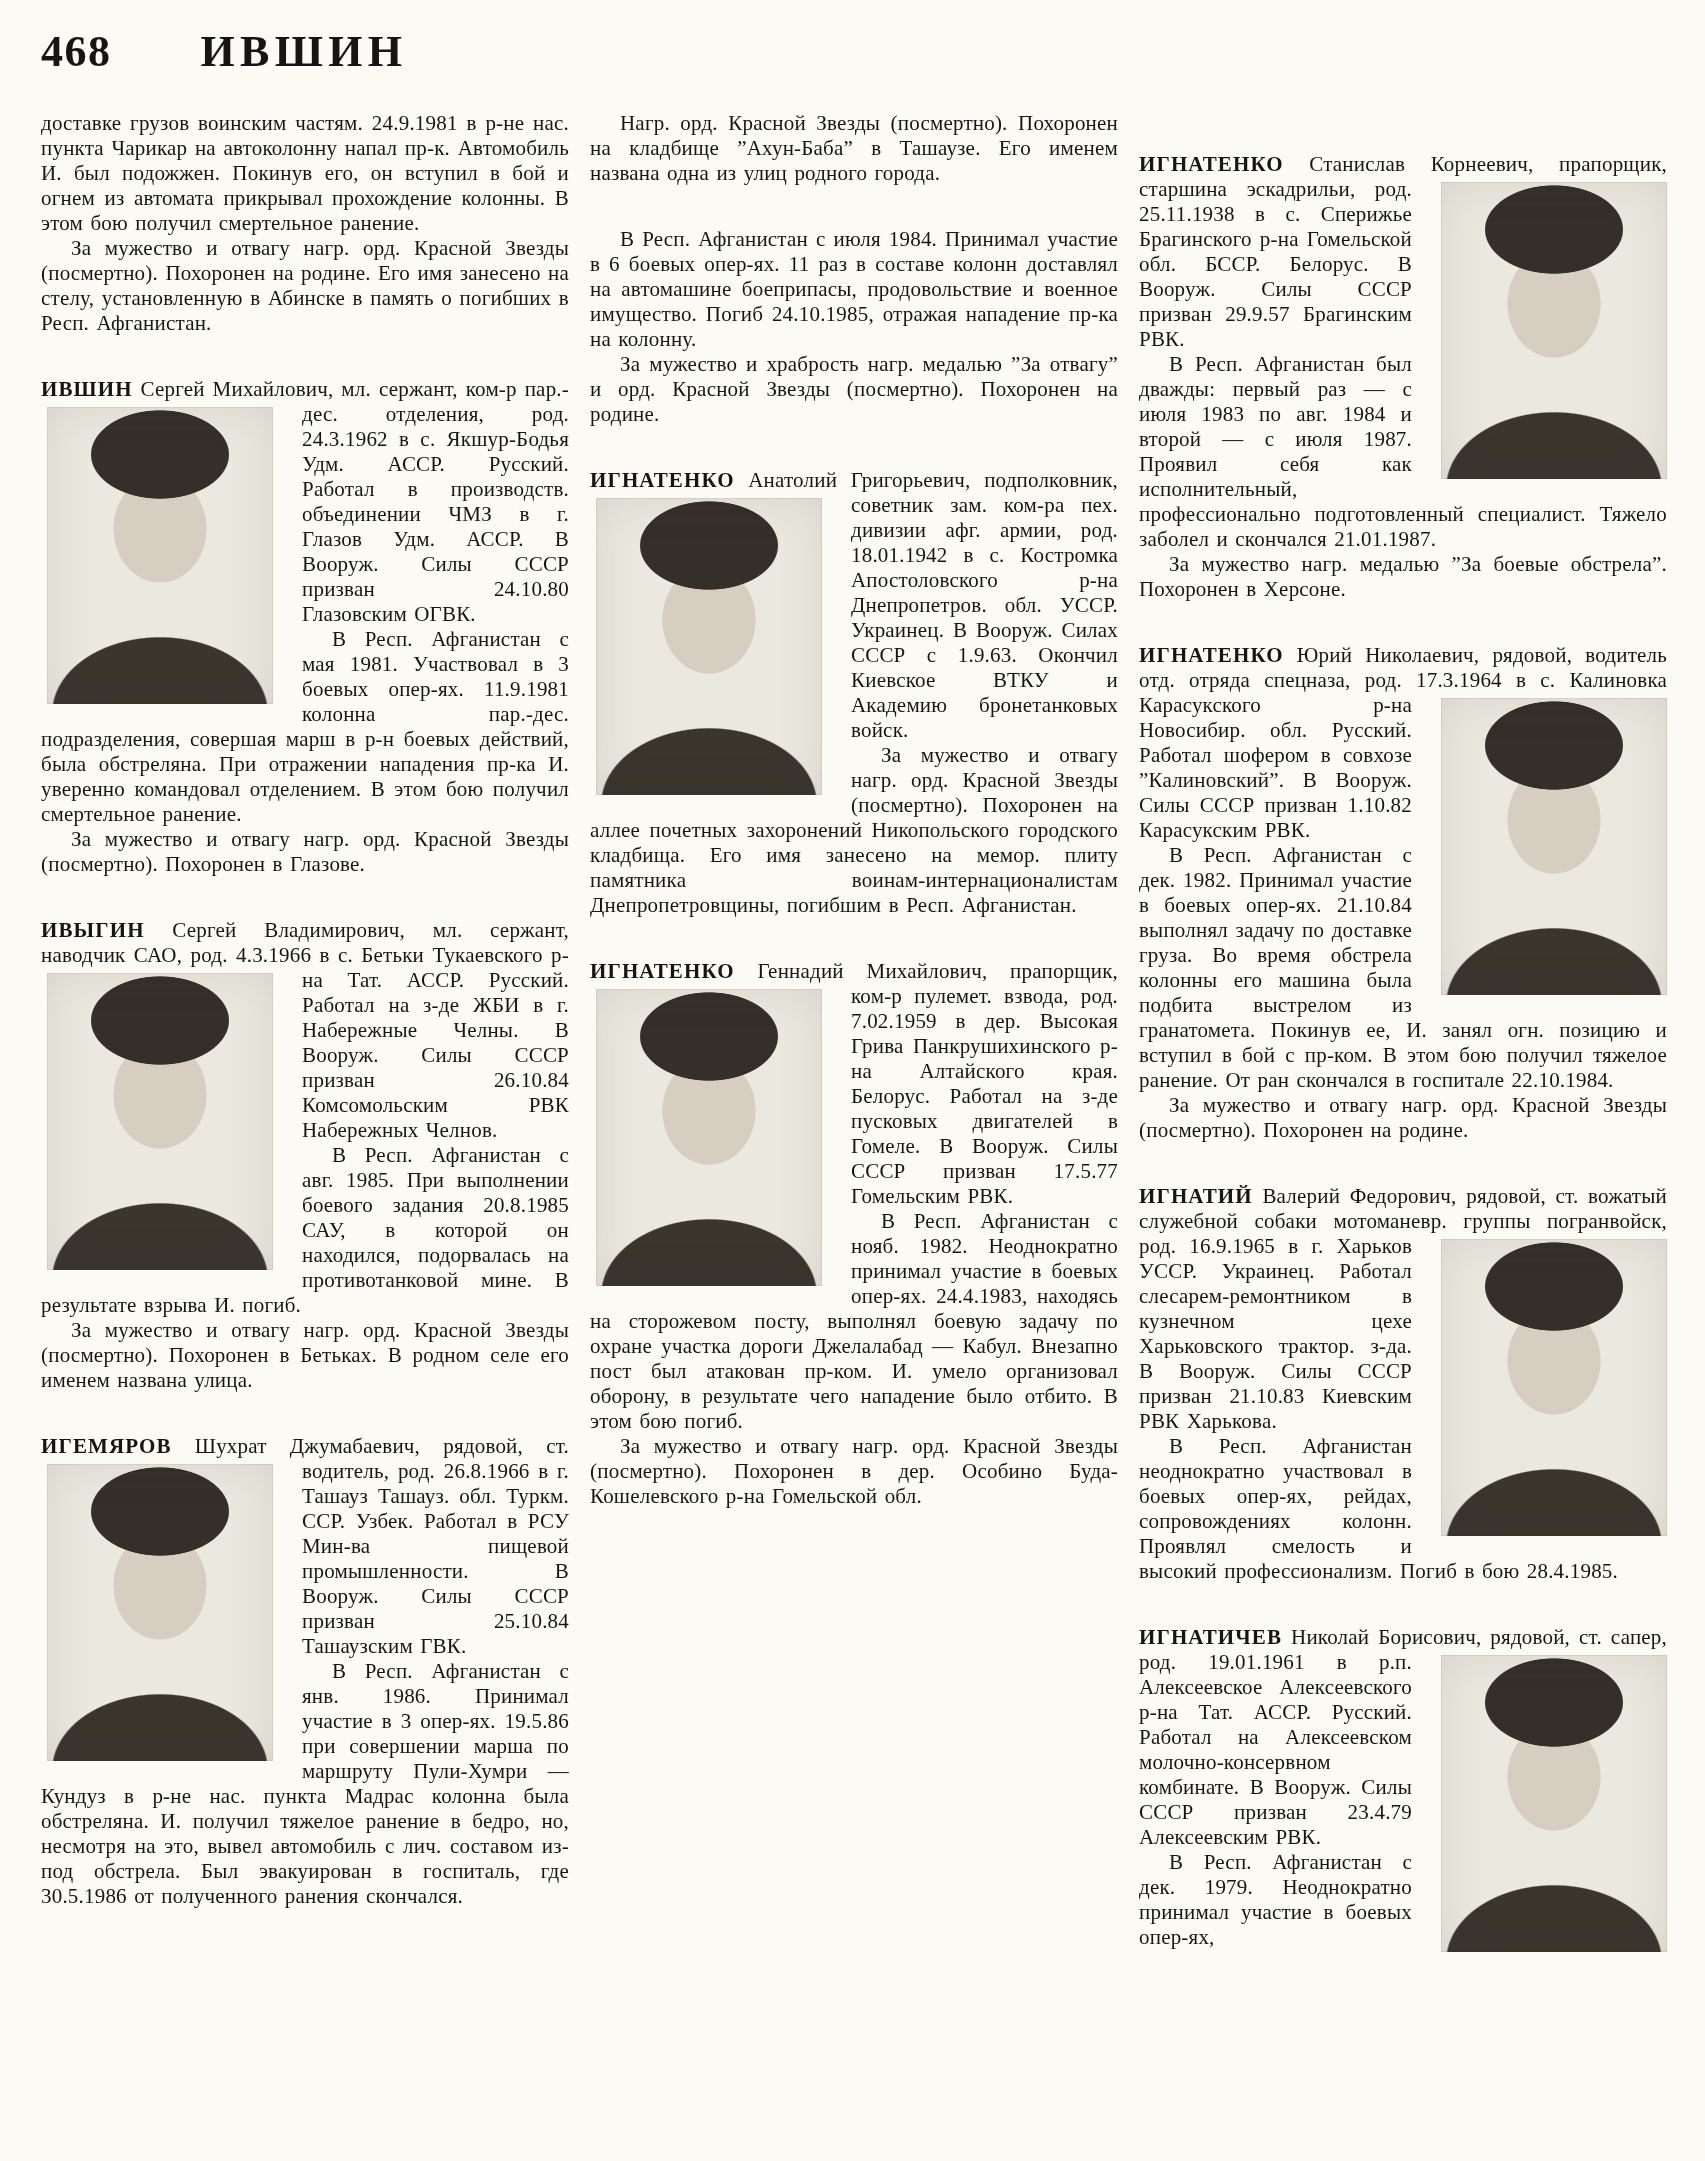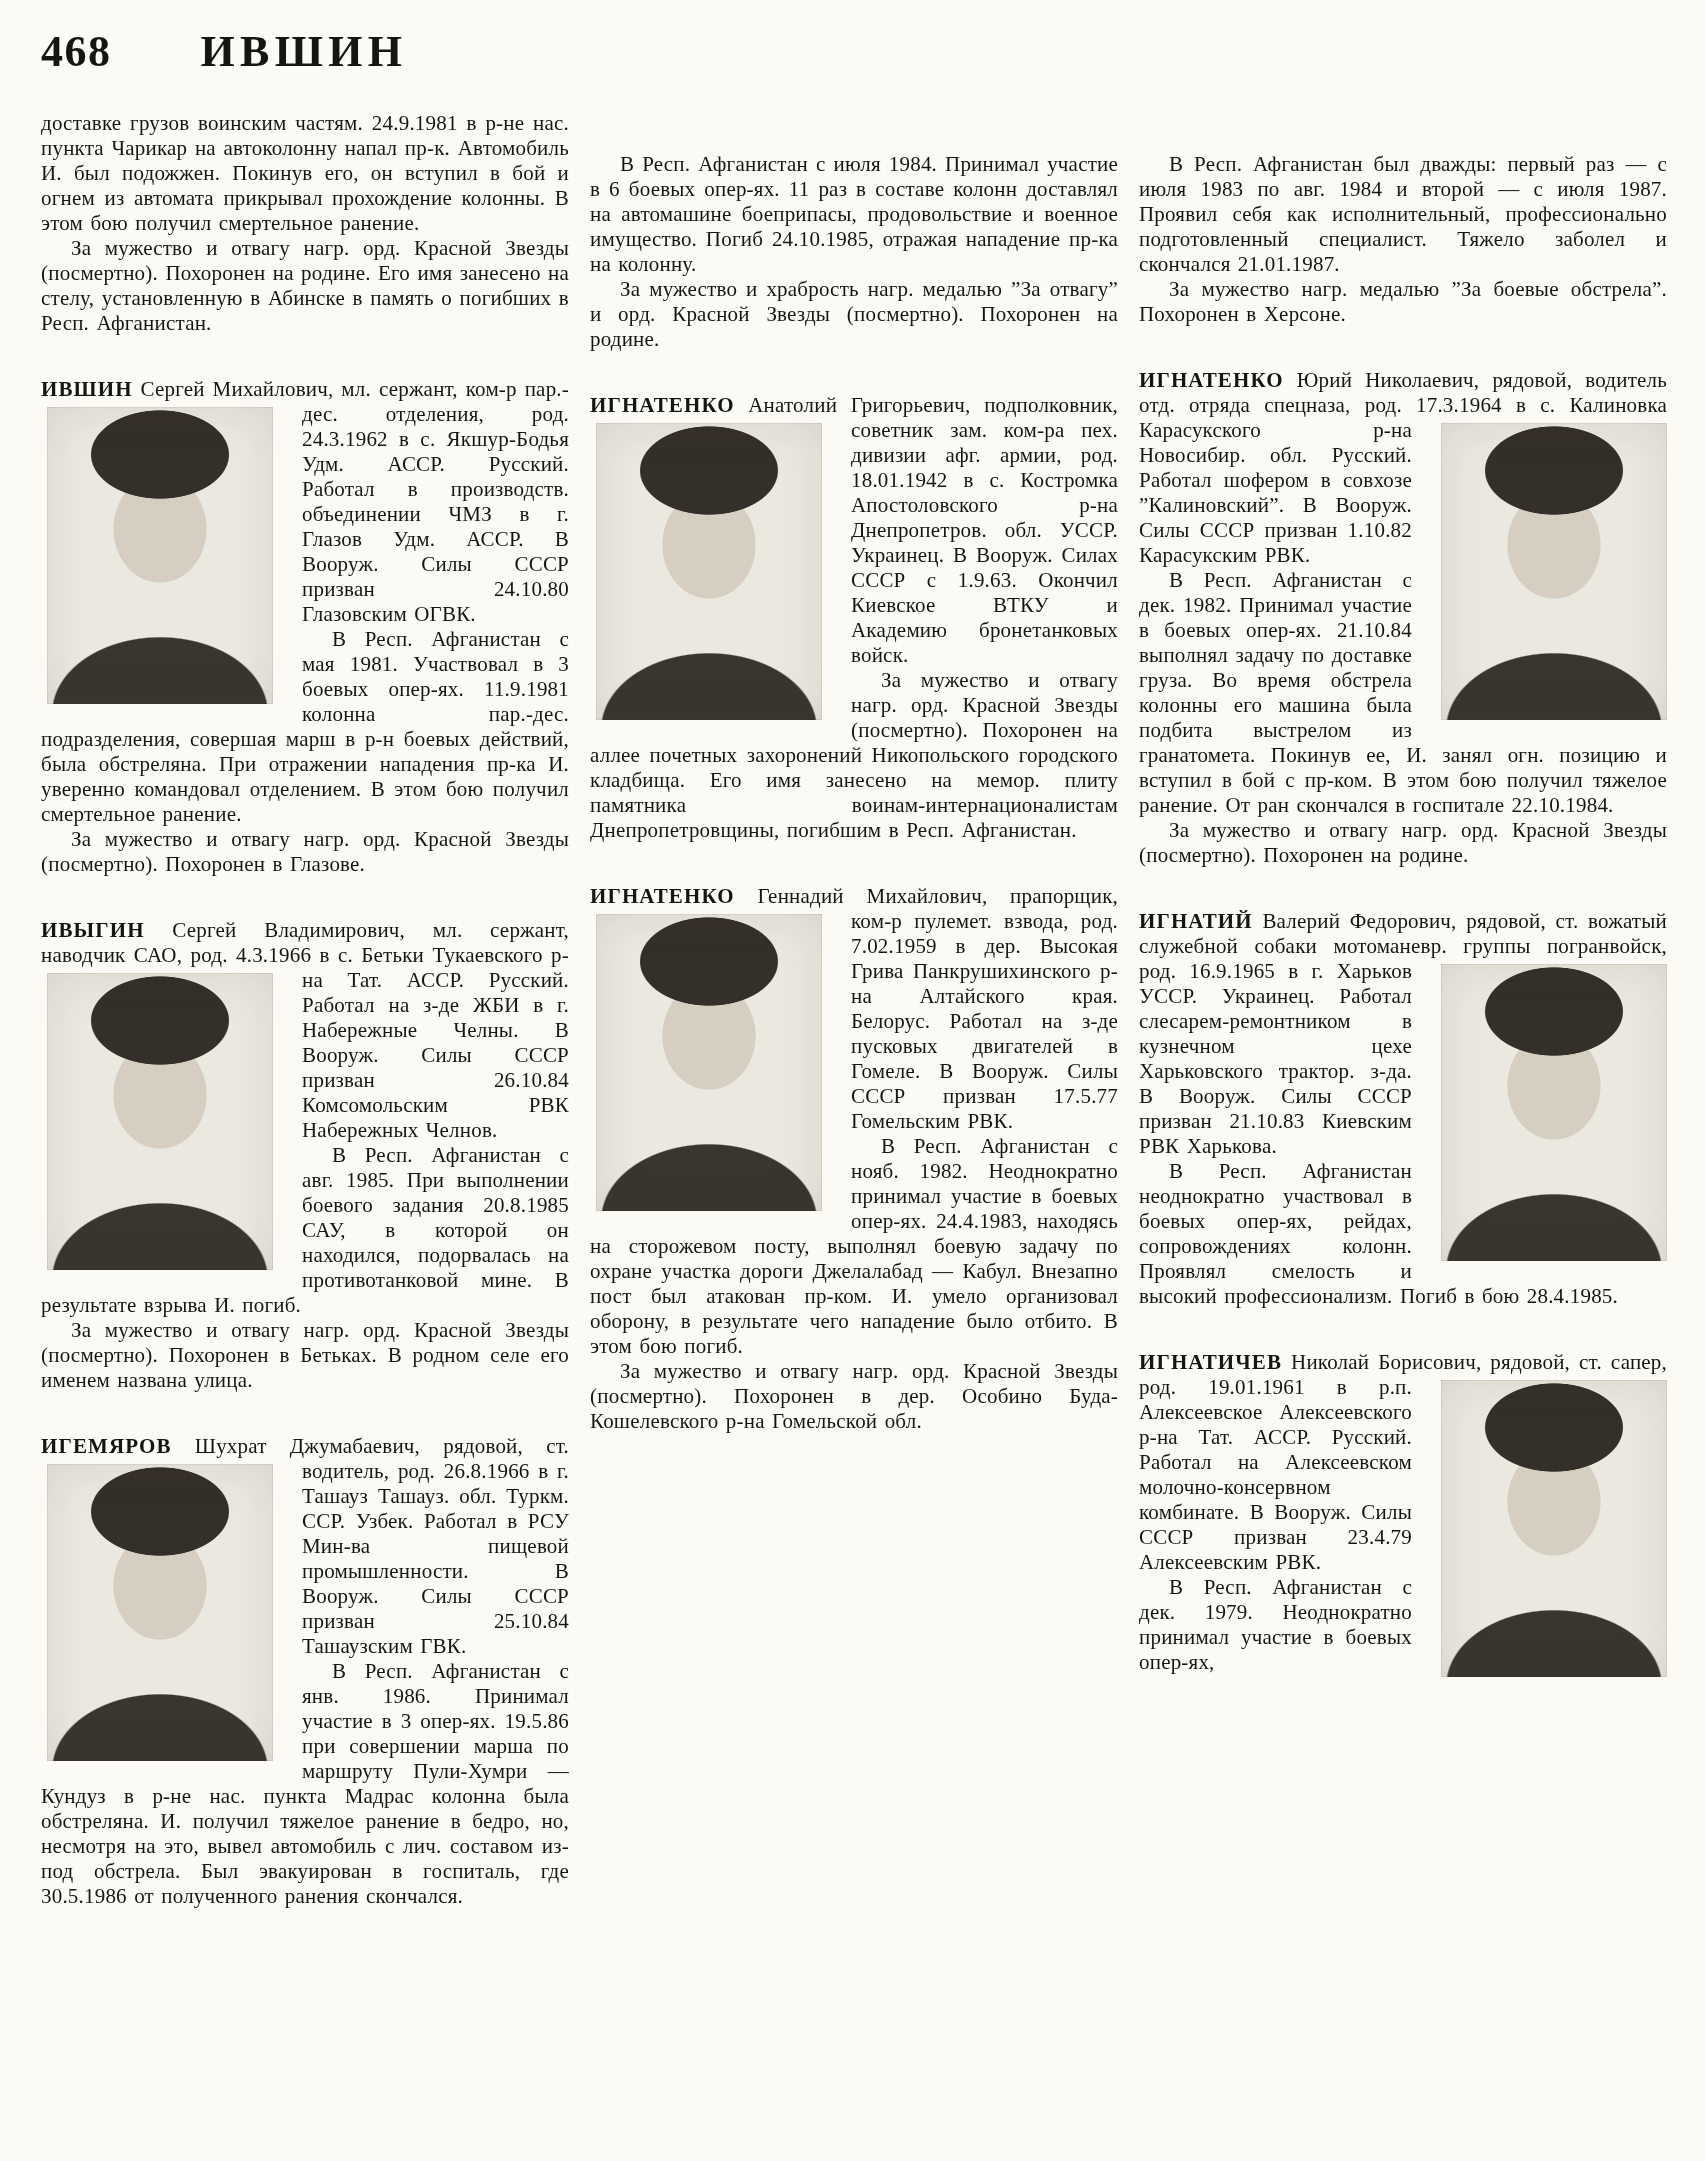--- a/index.html
+++ b/index.html
@@ -76,36 +76,38 @@
           <p class="lead"><b class="surname">ИВЫГИН</b> Сергей Владимирович, мл. сержант, наводчик САО, род. 4.3.1966 в с. <span class="photo left"></span>Бетьки Тукаевского р-на Тат. АССР. Русский. Работал на з-де ЖБИ в г. Набережные Челны. В Вооруж. Силы СССР призван 26.10.84 Комсомольским РВК Набережных Челнов.</p>
           <p class="ind">В Респ. Афганистан с авг. 1985. При выполнении боевого задания 20.8.1985 САУ, в которой он находился, подорвалась на противотанковой мине. В результате взрыва И. погиб.</p>
           <p class="ind">За мужество и отвагу нагр. орд. Красной Звезды (посмертно). Похоронен в Бетьках. В родном селе его именем названа улица.</p>
         </div>
         <div class="entry">
           <p class="lead"><b class="surname">ИГЕМЯРОВ</b> Шухрат Джумабаевич, рядовой, ст. водитель, род. 26.8.1966 в г. <span class="photo left"></span>Ташауз Ташауз. обл. Туркм. ССР. Узбек. Работал в РСУ Мин-ва пищевой промышленности. В Вооруж. Силы СССР призван 25.10.84 Ташаузским ГВК.</p>
           <p class="ind">В Респ. Афганистан с янв. 1986. Принимал участие в 3 опер-ях. 19.5.86 при совершении марша по маршруту Пули-Хумри — Кундуз в р-не нас. пункта Мадрас колонна была обстреляна. И. получил тяжелое ранение в бедро, но, несмотря на это, вывел автомобиль с лич. составом из-под обстрела. Был эвакуирован в госпиталь, где 30.5.1986 от полученного ранения скончался.</p>
         </div>
       </section>
     <section class="col">
+        <p class="ind">Нагр. орд. Красной Звезды (посмертно). Похоронен на кладбище ”Ахун-Баба” в Ташаузе. Его именем названа одна из улиц родного города.</p>
         <div class="entry">
           <p class="ind">В Респ. Афганистан с июля 1984. Принимал участие в 6 боевых опер-ях. 11 раз в составе колонн доставлял на автомашине боеприпасы, продовольствие и военное имущество. Погиб 24.10.1985, отражая нападение пр-ка на колонну.</p>
           <p class="ind">За мужество и храбрость нагр. медалью ”За отвагу” и орд. Красной Звезды (посмертно). Похоронен на родине.</p>
         </div>
         <div class="entry">
           <p class="lead"><b class="surname">ИГНАТЕНКО</b> Анатолий Григорьевич, подполковник, советник зам. ком-ра пех. <span class="photo left"></span>дивизии афг. армии, род. 18.01.1942 в с. Костромка Апостоловского р-на Днепропетров. обл. УССР. Украинец. В Вооруж. Силах СССР с 1.9.63. Окончил Киевское ВТКУ и Академию бронетанковых войск.</p>
           <p class="ind">За мужество и отвагу нагр. орд. Красной Звезды (посмертно). Похоронен на аллее почетных захоронений Никопольского городского кладбища. Его имя занесено на мемор. плиту памятника воинам-интернационалистам Днепропетровщины, погибшим в Респ. Афганистан.</p>
         </div>
         <div class="entry">
           <p class="lead"><b class="surname">ИГНАТЕНКО</b> Геннадий Михайлович, прапорщик, ком-р пулемет. взвода, род. <span class="photo left"></span>7.02.1959 в дер. Высокая Грива Панкрушихинского р-на Алтайского края. Белорус. Работал на з-де пусковых двигателей в Гомеле. В Вооруж. Силы СССР призван 17.5.77 Гомельским РВК.</p>
           <p class="ind">В Респ. Афганистан с нояб. 1982. Неоднократно принимал участие в боевых опер-ях. 24.4.1983, находясь на сторожевом посту, выполнял боевую задачу по охране участка дороги Джелалабад — Кабул. Внезапно пост был атакован пр-ком. И. умело организовал оборону, в результате чего нападение было отбито. В этом бою погиб.</p>
           <p class="ind">За мужество и отвагу нагр. орд. Красной Звезды (посмертно). Похоронен в дер. Особино Буда-Кошелевского р-на Гомельской обл.</p>
         </div>
       </section>
     <section class="col">
         <div class="entry">
+          <p class="lead"><b class="surname">ИГНАТЕНКО</b> Станислав Корнеевич, прапорщик, старшина эскадрильи, род. <span class="photo right"></span>25.11.1938 в с. Сперижье Брагинского р-на Гомельской обл. БССР. Белорус. В Вооруж. Силы СССР призван 29.9.57 Брагинским РВК.</p>
           <p class="ind">В Респ. Афганистан был дважды: первый раз — с июля 1983 по авг. 1984 и второй — с июля 1987. Проявил себя как исполнительный, профессионально подготовленный специалист. Тяжело заболел и скончался 21.01.1987.</p>
           <p class="ind">За мужество нагр. медалью ”За боевые обстрела”. Похоронен в Херсоне.</p>
         </div>
         <div class="entry">
           <p class="lead"><b class="surname">ИГНАТЕНКО</b> Юрий Николаевич, рядовой, водитель отд. отряда спецназа, род. 17.3.1964 <span class="photo right"></span>в с. Калиновка Карасукского р-на Новосибир. обл. Русский. Работал шофером в совхозе ”Калиновский”. В Вооруж. Силы СССР призван 1.10.82 Карасукским РВК.</p>
           <p class="ind">В Респ. Афганистан с дек. 1982. Принимал участие в боевых опер-ях. 21.10.84 выполнял задачу по доставке груза. Во время обстрела колонны его машина была подбита выстрелом из гранатомета. Покинув ее, И. занял огн. позицию и вступил в бой с пр-ком. В этом бою получил тяжелое ранение. От ран скончался в госпитале 22.10.1984.</p>
           <p class="ind">За мужество и отвагу нагр. орд. Красной Звезды (посмертно). Похоронен на родине.</p>
         </div>
         <div class="entry">
           <p class="lead"><b class="surname">ИГНАТИЙ</b> Валерий Федорович, рядовой, ст. вожатый служебной собаки мотоманевр. <span class="photo right"></span>группы погранвойск, род. 16.9.1965 в г. Харьков УССР. Украинец. Работал слесарем-ремонтником в кузнечном цехе Харьковского трактор. з-да. В Вооруж. Силы СССР призван 21.10.83 Киевским РВК Харькова.</p>

